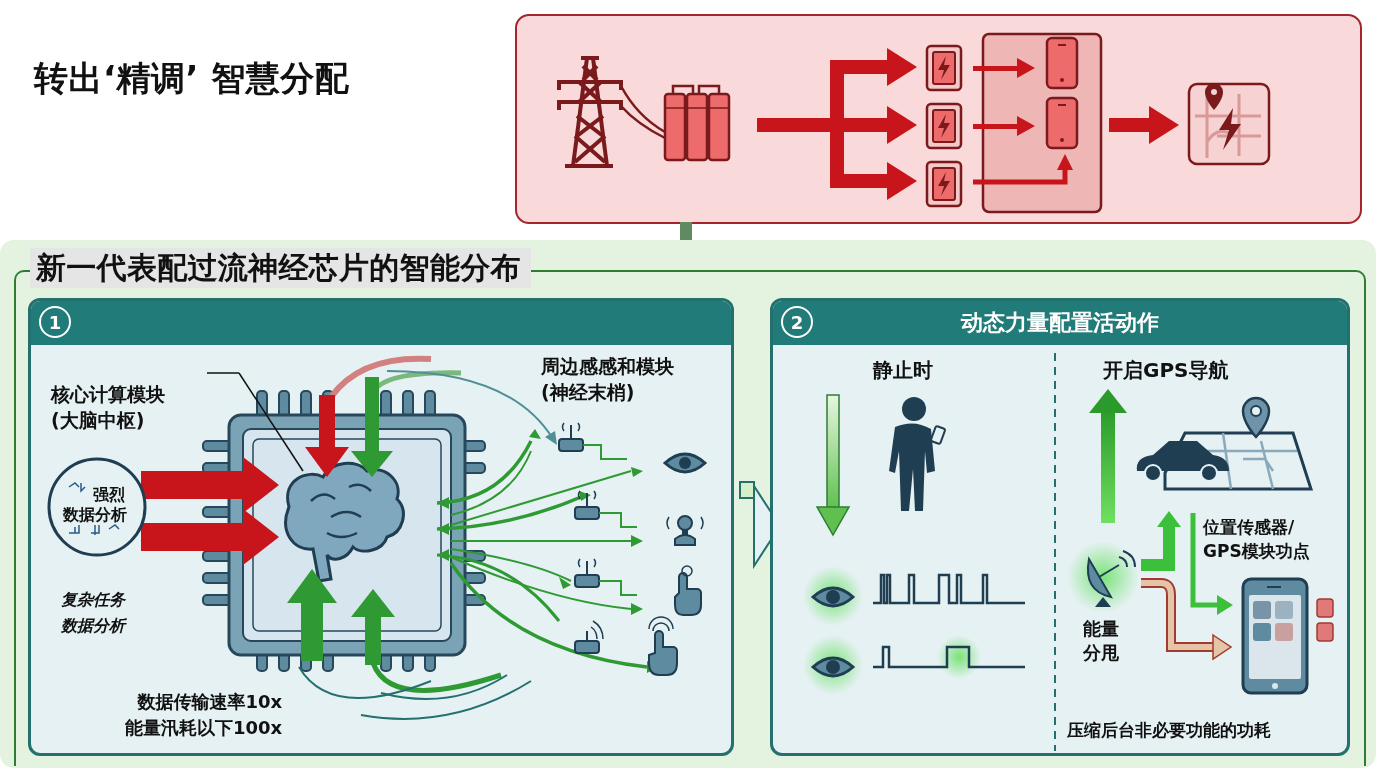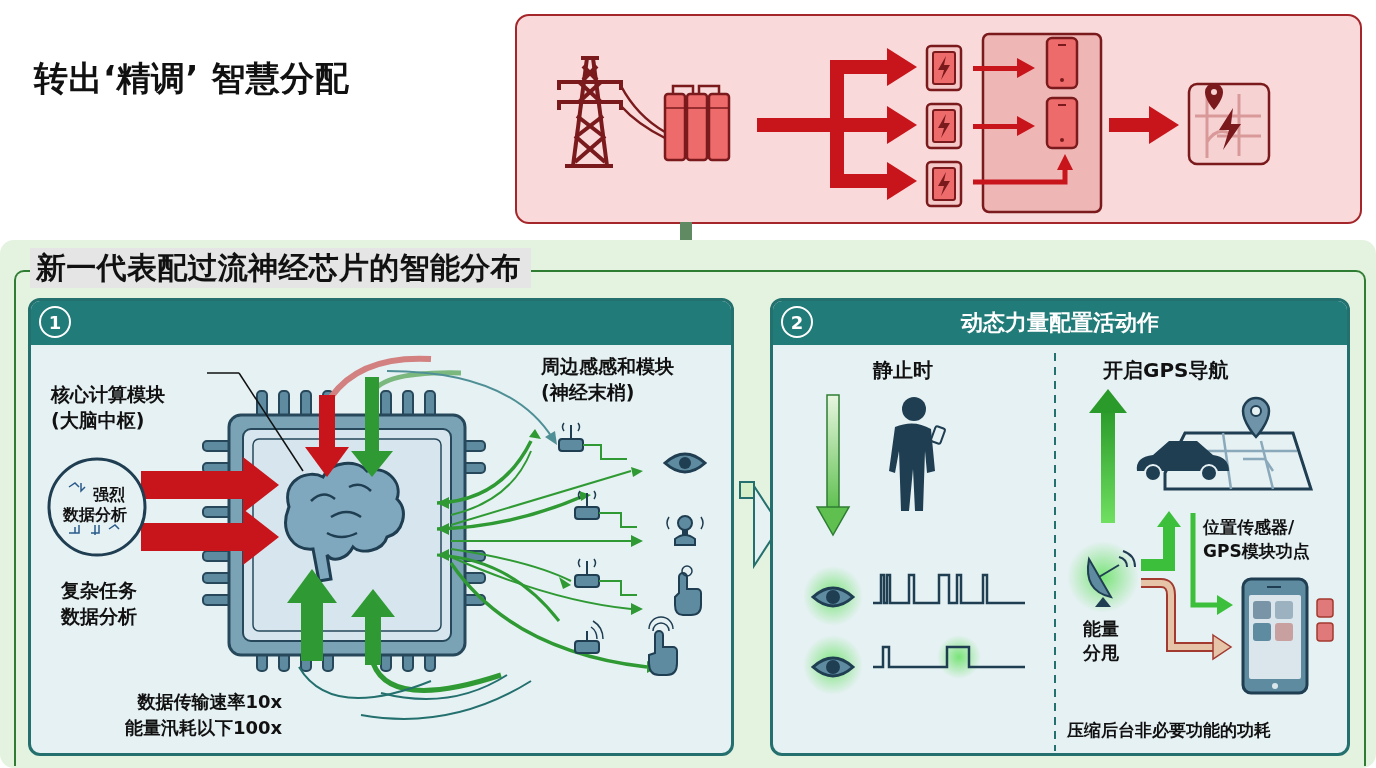--- a/index.html
+++ b/index.html
@@ -284,21 +284,21 @@
     </g>
   </svg>
   <div class="lbl" style="left:20px; top:80px; font-size:19px; line-height:26px;">
     <div>核心计算模块</div>
     <div>(大脑中枢)</div>
   </div>
   <div class="lbl" style="left:46px; top:184px; font-size:16px; line-height:20px; width:60px;">
     <div style="padding-left:16px;">强烈</div>
     <div style="margin-left:-14px; width:84px;">数据分析</div>
   </div>
-  <div class="lbl" style="left:30px; top:276px; font-size:19px; line-height:26px;">
+  <div class="lbl" style="left:30px; top:286px; font-size:16px; line-height:26px;font-style:italic;">
     <div>复杂任务</div>
     <div>数据分析</div>
   </div>
   <div class="lbl" style="left:510px; top:52px; font-size:19px; line-height:26px;">
     <div>周边感感和模块</div>
     <div>(神经末梢)</div>
   </div>
   <div class="lbl" style="left:94px; top:388px; font-size:18px; line-height:26px; text-align:right;">
     <div>数据传输速率10x</div>
     <div>能量汛耗以下100x</div>

